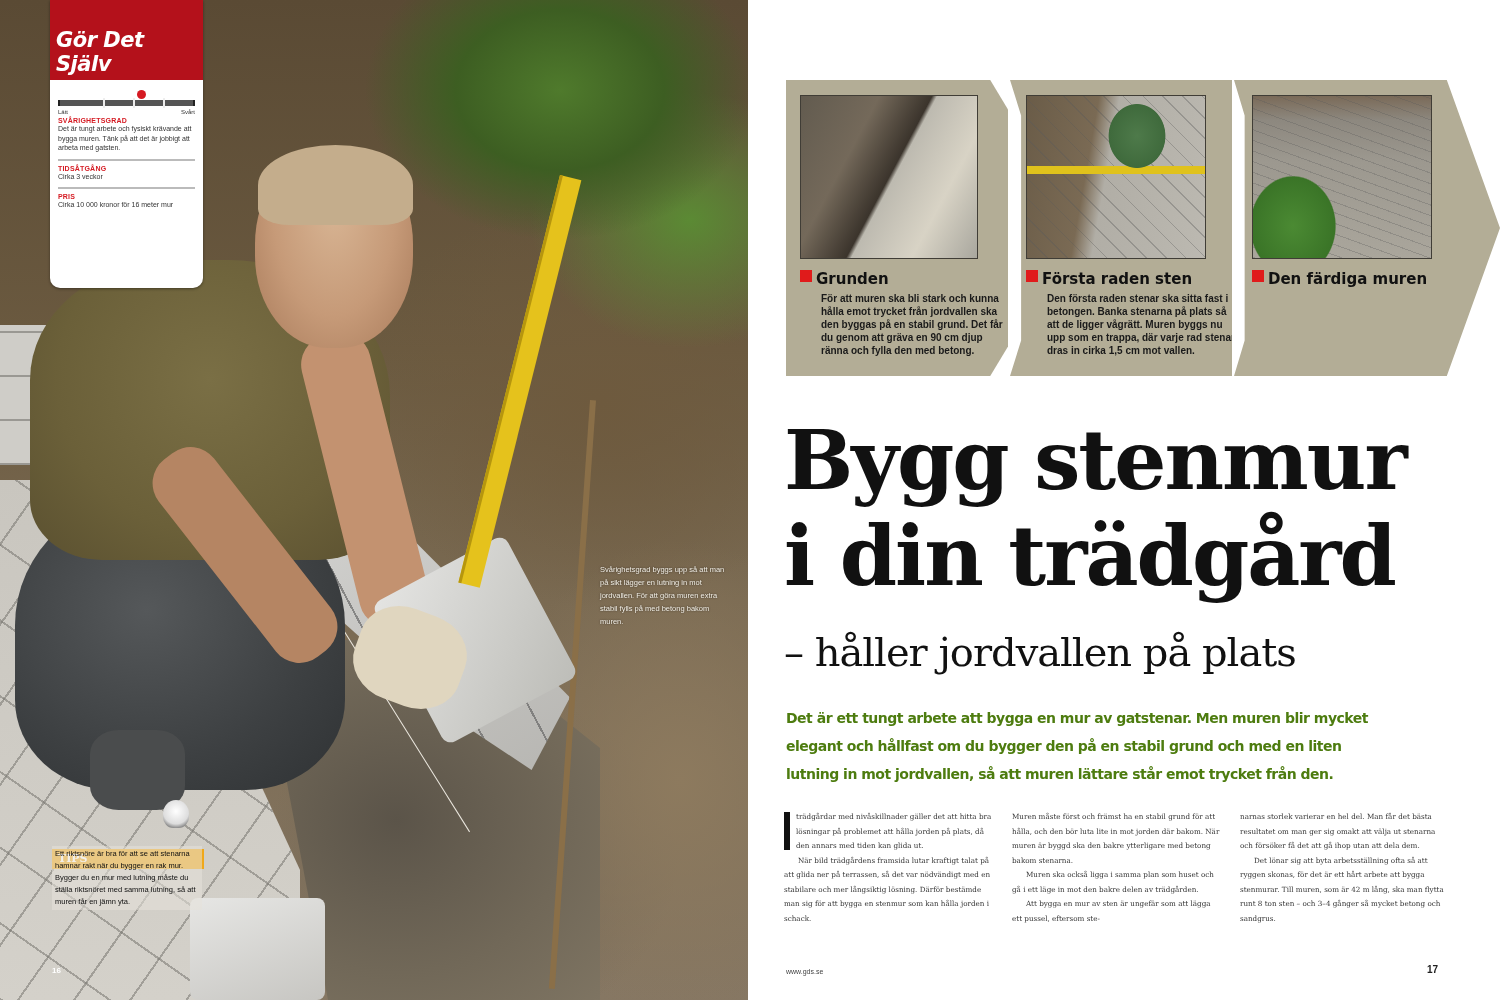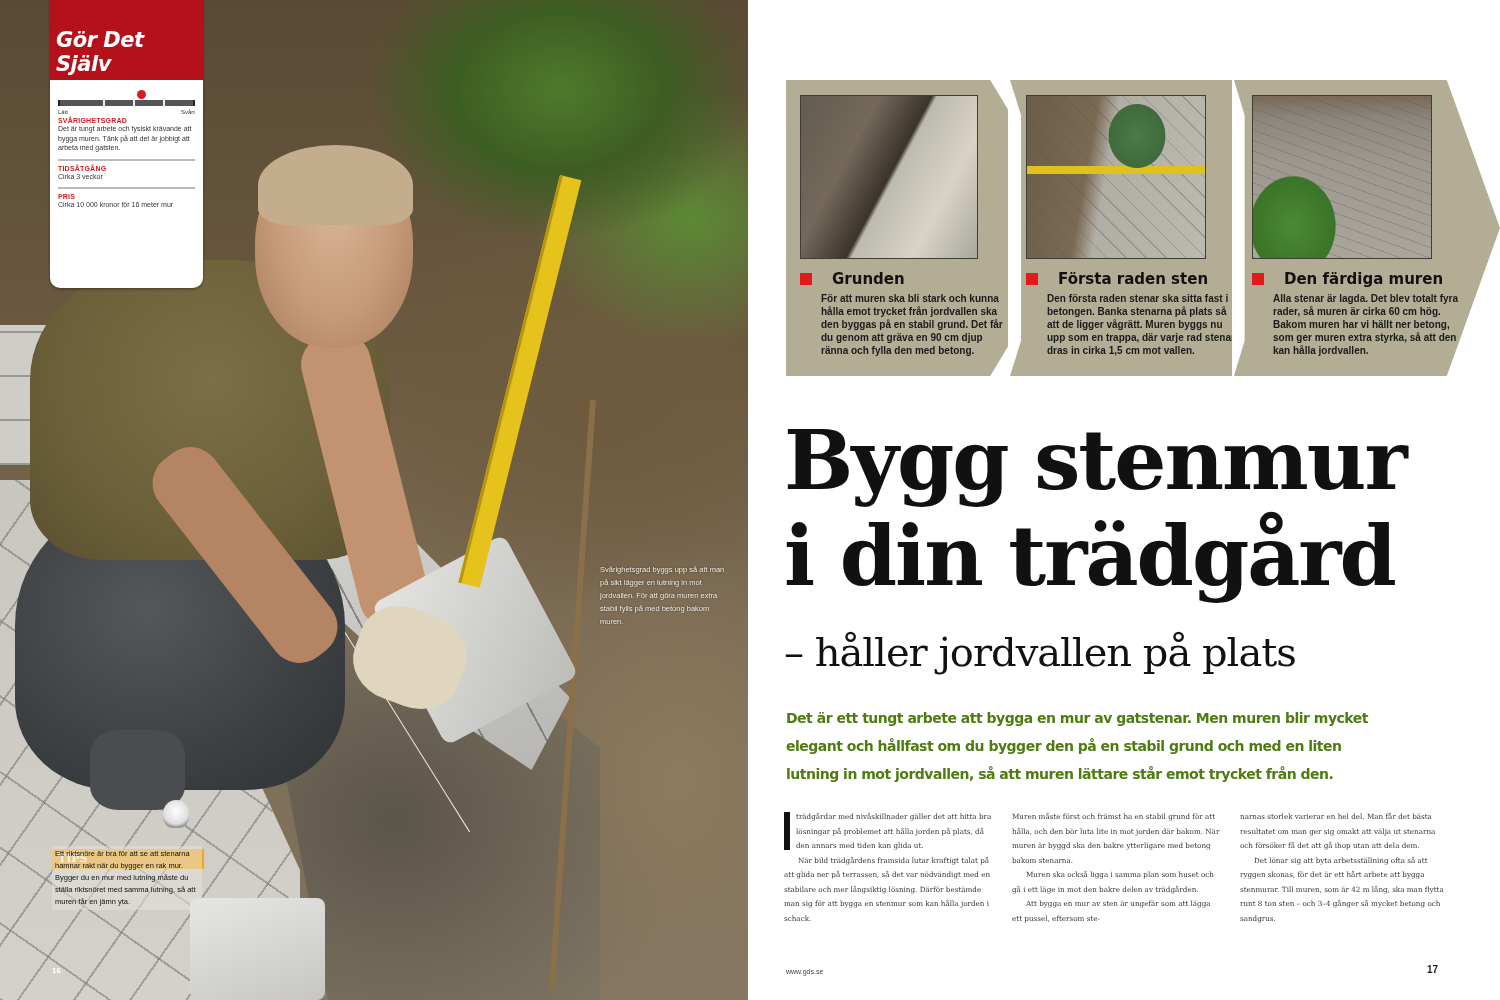--- a/index.html
+++ b/index.html
@@ -108,21 +108,21 @@
     background:
       radial-gradient(ellipse 40px 45px at 110px 40px, #4e7a4a 0%, #3f6a3c 70%, rgba(0,0,0,0) 72%),
       linear-gradient(180deg, rgba(0,0,0,0) 0 70px, #e0c21c 70px 78px, rgba(0,0,0,0) 78px),
       repeating-linear-gradient(45deg, rgba(90,90,90,0.35) 0 1px, rgba(0,0,0,0) 1px 14px),
       linear-gradient(100deg, #6a5c48 0%, #7a6a54 35%, #b1aea6 45%, #bcb9b1 100%); }
   .step-3 .step-photo { left:18px; width:180px;
     background:
       radial-gradient(ellipse 60px 70px at 40px 130px, #4b8a33 0%, #3a7427 70%, rgba(0,0,0,0) 72%),
       repeating-linear-gradient(20deg, rgba(90,90,90,0.3) 0 1px, rgba(0,0,0,0) 1px 10px),
       linear-gradient(180deg, #7a6a58 0%, #8d887f 15%, #9c988f 40%, #aaa69c 100%); }
-  .step-heading { position:absolute; top:190px; display:flex; align-items:center; gap:20px;
+  .step-heading { position:absolute; top:190px; display:flex; gap:4px;
     font-family:"DejaVu Sans", sans-serif; font-size:15px; font-weight:bold; color:#111; white-space:nowrap; }
   .step-1 .step-heading { left:14px; }
   .step-2 .step-heading { left:16px; }
   .step-3 .step-heading { left:18px; }
   .red-square { display:inline-block; width:12px; height:12px; background:#e01b1b; }
   .step-text { position:absolute; top:212px; font-size:10px; line-height:13px; color:#1a1a1a; font-weight:bold;margin-left:21px; }
   .step-1 .step-text { left:14px; width:190px; }
   .step-2 .step-text { left:16px; width:190px; }
   .step-3 .step-text { left:18px; width:195px; }
 
@@ -219,21 +219,20 @@
       <span>Första raden sten</span>
     </div>
     <div class="step-text">Den första raden stenar ska sitta fast i betongen. Banka stenarna på plats så att de ligger vågrätt. Muren byggs nu upp som en trappa, där varje rad stenar dras in cirka 1,5 cm mot vallen.</div>
   </div>
   <div class="step step-3">
     <div class="step-photo"></div>
     <div class="step-heading">
       <span class="red-square"></span>
       <span>Den färdiga muren</span>
     </div>
-    <div class="step-text">Alla stenar är lagda. Det blev totalt fyra rader, så muren är cirka 60 cm hög. Bakom muren har vi hällt ner betong, som ger muren extra styrka, så att den kan hålla jordvallen.</div>
   </div>
 </div>
 
 <div class="headline">
   <div>Bygg stenmur</div>
   <div>i din trädgård</div>
 </div>
 <div class="subheadline">– håller jordvallen på plats</div>
 <div class="lead">Det är ett tungt arbete att bygga en mur av gatstenar. Men muren blir mycket elegant och hållfast om du bygger den på en stabil grund och med en liten lutning in mot jordvallen, så att muren lättare står emot trycket från den.</div>
 

